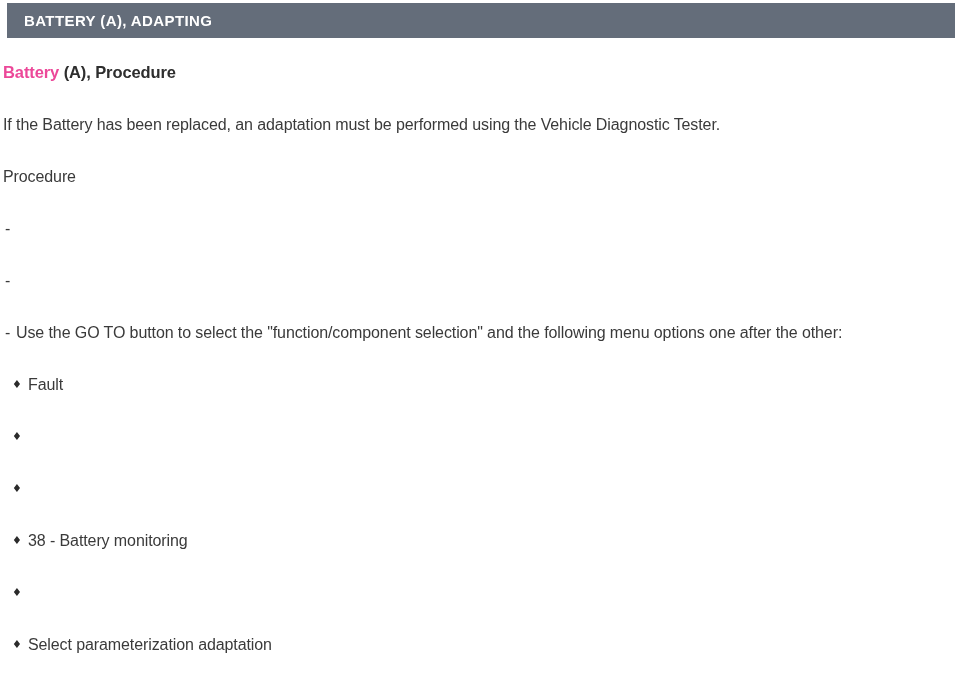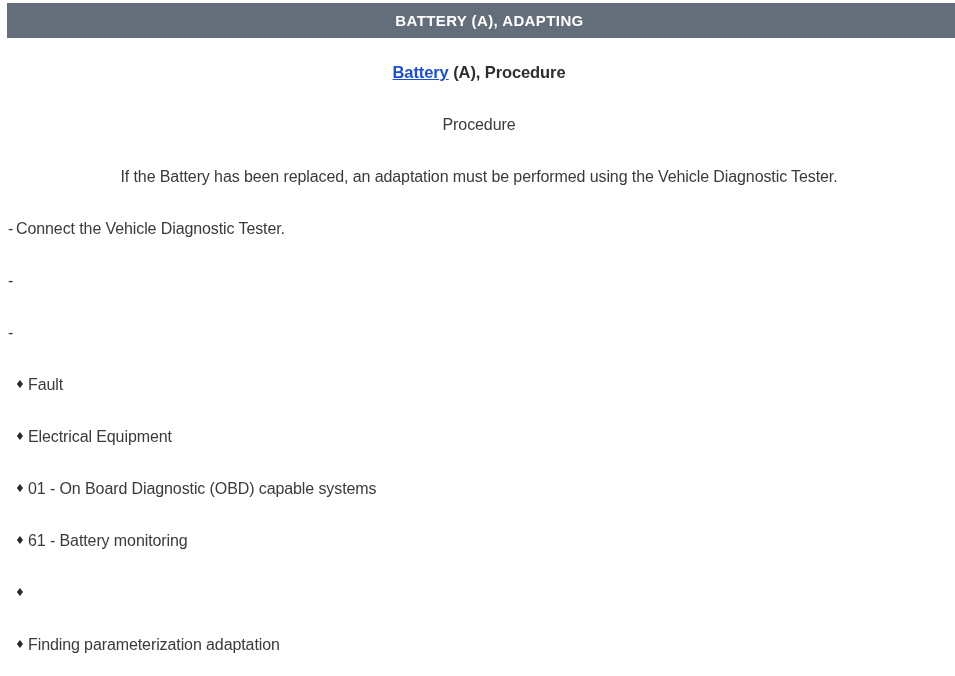--- a/index.html
+++ b/index.html
@@ -1,15 +1,15 @@
 <!DOCTYPE html>
 <html><head>
 <meta charset="utf-8">
 <style>
-  * { margin: 0; padding: 0; box-sizing: border-box; text-align: center; }
+  * { margin: 0; padding: 0; box-sizing: border-box; }
   html, body {
     width: 955px;
     height: 676px;
     background: #ffffff;
     font-family: "Liberation Sans", sans-serif;
     overflow: hidden;
   }
   .header-bar {
     margin: 3px 0 0 7px;
     height: 35px;
@@ -31,22 +31,21 @@
     margin-bottom: 33px;
     letter-spacing: -0.1px;
     white-space: nowrap;
   }
   .doc-heading {
     font-size: 16.5px;
     font-weight: 700;
     color: #2e2e2e;
   }
   .doc-heading a {
-    color: #1d4ed8;
-    text-decoration: underline;
+    color: #ec4899;
     cursor: pointer;
   }
   .step { display: flex; }
   .step .marker {
     flex: 0 0 13px;
     width: 13px;
     padding-left: 2px;
   }
   .option { display: flex; padding-left: 9px; }
   .option .marker {
@@ -64,59 +63,57 @@
 <div class="header-bar">
   <span>BATTERY (A), ADAPTING</span>
 </div>
 
 <div class="content">
 
   <div class="line doc-heading">
     <a>Battery</a><span> (A), Procedure</span>
   </div>
 
-  <div class="line">Procedure</div>
-
   <div class="line">If the Battery has been replaced, an adaptation must be performed using the Vehicle Diagnostic Tester.</div>
 
-  <div class="line step">
-    <span class="marker">-</span>
-    <span>Connect the Vehicle Diagnostic Tester.</span>
-  </div>
+  <div class="line">Procedure</div>
 
   <div class="line step">
     <span class="marker">-</span>
   </div>
 
   <div class="line step">
     <span class="marker">-</span>
   </div>
 
-  <div class="line option">
-    <span class="marker">♦</span>
-    <span>Fault</span>
+  <div class="line step">
+    <span class="marker">-</span>
+    <span>Use the GO TO button to select the "function/component selection" and the following menu options one after the other:</span>
   </div>
 
   <div class="line option">
     <span class="marker">♦</span>
-    <span>Electrical Equipment</span>
-  </div>
-
-  <div class="line option">
-    <span class="marker">♦</span>
-    <span>01 - On Board Diagnostic (OBD) capable systems</span>
-  </div>
-
-  <div class="line option">
-    <span class="marker">♦</span>
-    <span>61 - Battery monitoring</span>
+    <span>Fault</span>
   </div>
 
   <div class="line option">
     <span class="marker">♦</span>
   </div>
 
   <div class="line option">
     <span class="marker">♦</span>
-    <span>Finding parameterization adaptation</span>
+  </div>
+
+  <div class="line option">
+    <span class="marker">♦</span>
+    <span>38 - Battery monitoring</span>
+  </div>
+
+  <div class="line option">
+    <span class="marker">♦</span>
+  </div>
+
+  <div class="line option">
+    <span class="marker">♦</span>
+    <span>Select parameterization adaptation</span>
   </div>
 
 </div>
 
 </body></html>

